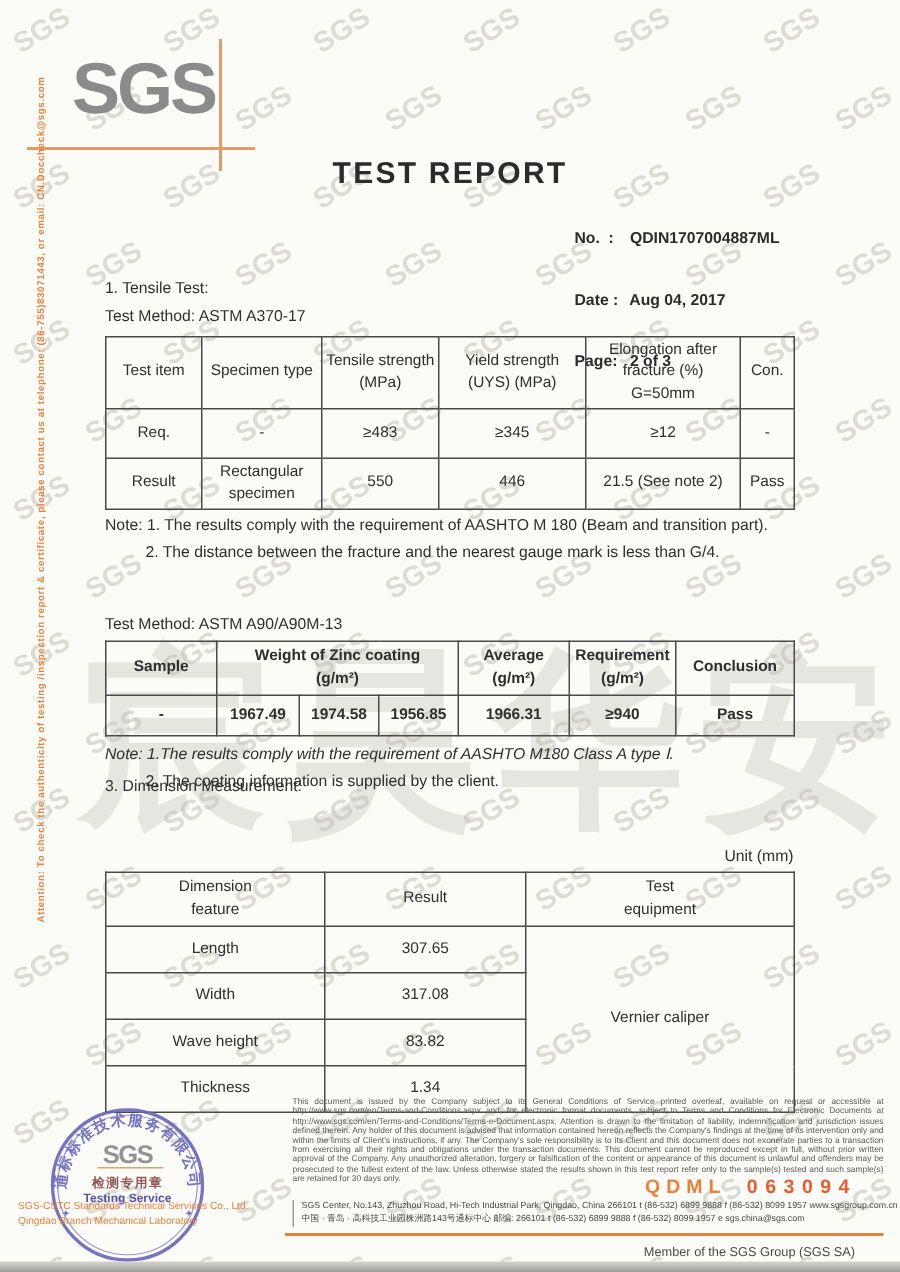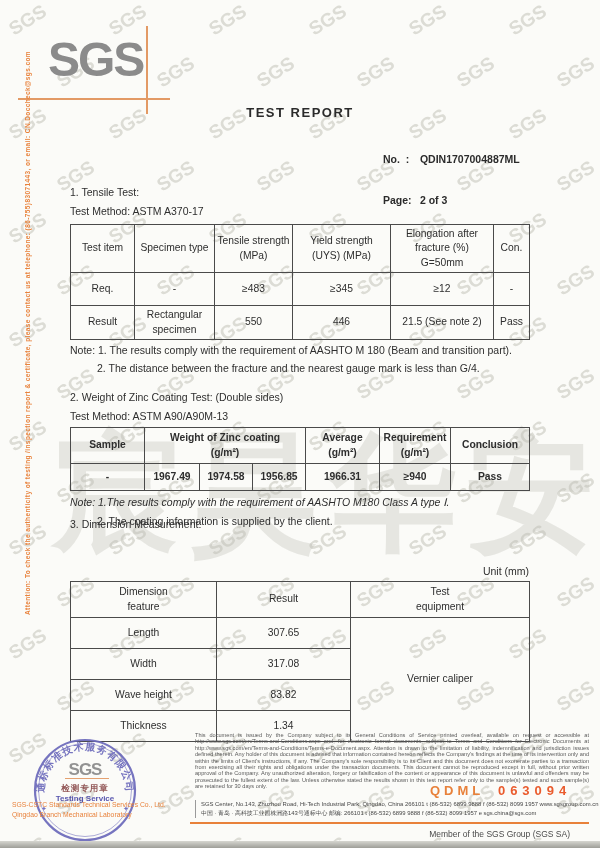--- a/index.html
+++ b/index.html
@@ -25,21 +25,21 @@
   }
 
   
   .logo-wrap{position:absolute;left:18px;top:26px;width:160px;height:92px;}
   .logo-text{position:absolute;left:30px;top:10px;font-size:48px;font-weight:bold;
     letter-spacing:-2px;color:#8b8b8b;line-height:1;}
   .logo-hline{position:absolute;left:0;top:72px;width:152px;height:2px;background:#e39a65;}
   .logo-vline{position:absolute;left:128px;top:0;width:2px;height:88px;background:#e39a65;}
 
   .report-title{position:absolute;left:0;right:0;top:105px;text-align:center;
-    font-size:13px;font-weight:bold;letter-spacing:1.5px;color:#2b2b2b;}
+    font-size:20px;font-weight:bold;letter-spacing:1.5px;color:#2b2b2b;}
 
   .meta{position:absolute;left:383px;top:127px;font-size:10.5px;font-weight:bold;line-height:17px;color:#2b2b2b;}
   .meta-label{display:inline-block;min-width:34px;white-space:pre;margin-top:24px;}
   .meta-value{white-space:pre;}
 
   .sec-title,.sec-method,.note-line{position:absolute;font-size:10.5px;color:#2e2e2e;white-space:nowrap;}
 
   table.rpt{position:absolute;border-collapse:collapse;table-layout:fixed;background:transparent;}
   table.rpt td{
     border:1px solid #4a4a4a;text-align:center;vertical-align:middle;
@@ -106,20 +106,24 @@
       <div class="logo-vline"></div>
       <div class="logo-text">SGS</div>
     </div>
 
     <div class="report-title">TEST REPORT</div>
 
     <div class="meta">
       <div>
         <span class="meta-label">No.  :</span>
         <span class="meta-value">QDIN1707004887ML</span>
+      </div>
+      <div>
+        <span class="meta-label">Date :</span>
+        <span class="meta-value">Aug 04, 2017</span>
       </div>
       <div>
         <span class="meta-label">Page:</span>
         <span class="meta-value">2 of 3</span>
       </div>
     </div>
 
     <div class="sec-title" style="left:70px;top:186px;">1. Tensile Test:</div>
     <div class="sec-method" style="left:70px;top:205px;">Test Method: ASTM A370-17</div>
 
@@ -161,21 +165,20 @@
         <td>446</td>
         <td>21.5 (See note 2)</td>
         <td>Pass</td>
       </tr>
     </tbody>
       </table>
 
     <div class="note-line" style="left:70px;top:344px;">Note: 1. The results comply with the requirement of AASHTO M 180 (Beam and transition part).</div>
     <div class="note-line" style="left:97px;top:362px;text-align:center;">2. The distance between the fracture and the nearest gauge mark is less than G/4.</div>
 
-    <div class="sec-title" style="left:70px;top:391px;">2. Weight of Zinc Coating Test: (Double sides)</div>
     <div class="sec-method" style="left:70px;top:410px;">Test Method: ASTM A90/A90M-13</div>
 
     <table class="rpt" style="left:70px;top:427px;width:459px;font-weight:bold;">
       <colgroup>
         <col style="width:74px">
           <col style="width:55px">
           <col style="width:53px">
           <col style="width:53px">
         <col style="width:74px">
           <col style="width:71px">

